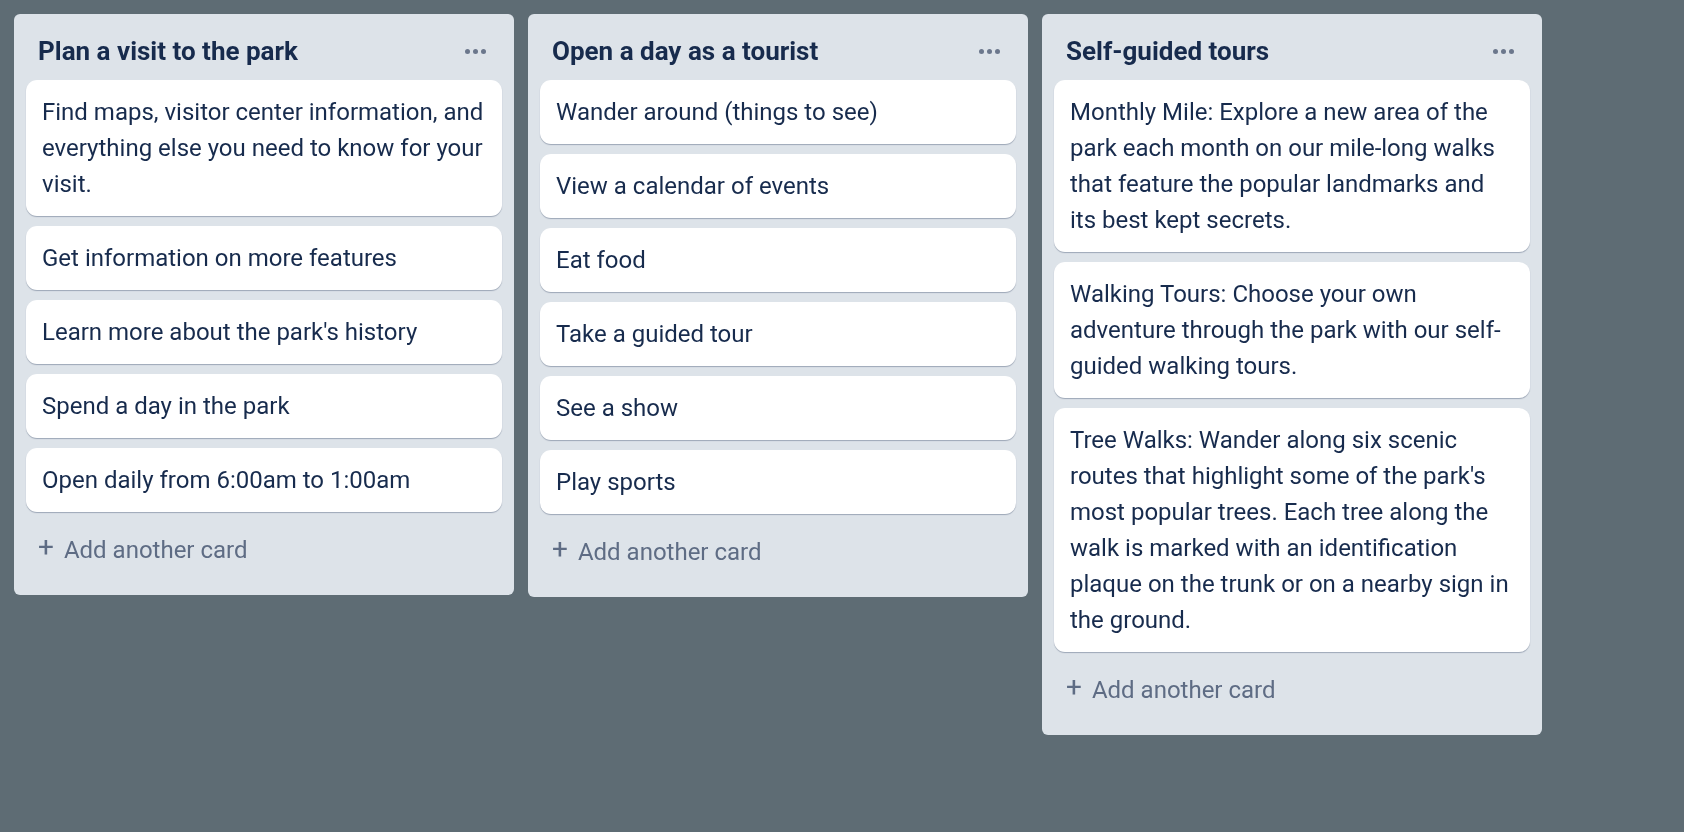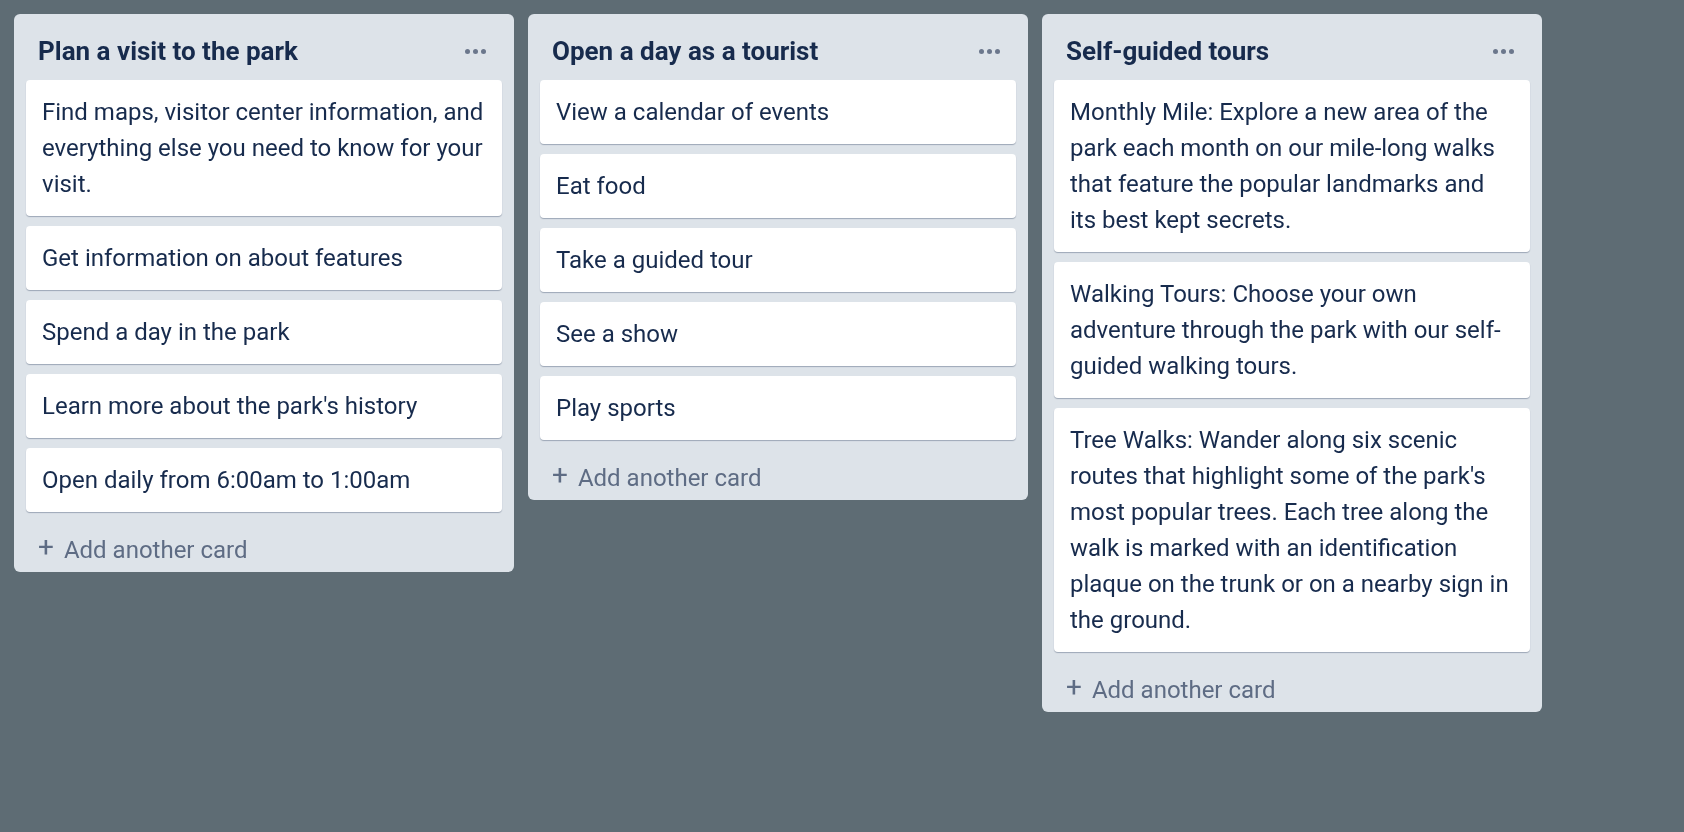--- a/index.html
+++ b/index.html
@@ -13,21 +13,21 @@
       padding: 14px;
       display: flex;
       align-items: flex-start;
       gap: 14px;
     }
     .list {
       background: #dde3e9;
       border-radius: 6px;
       width: 500px;
       flex-shrink: 0;
-      padding: 12px 10px 0 10px;
+      padding: 12px 10px 23px 10px;
       display: flex;
       flex-direction: column;
     }
     .list-header {
       display: flex;
       align-items: center;
       justify-content: space-between;
       padding: 10px 14px 14px 14px;
     }
     .list-title {
@@ -47,21 +47,21 @@
       border-radius: 50%;
     }
     .cards {
       display: flex;
       flex-direction: column;
       gap: 10px;
       padding: 0 2px;
     }
     .card {
       background: #ffffff;
-      border-radius: 4px;
+      border-radius: 11px;
       padding: 14px 16px;
       font-size: 24px;
       line-height: 1.5;
       color: #172b4d;
       box-shadow: 0 1px 1px rgba(9, 30, 66, 0.3);
       cursor: pointer;
     }
     .add-card {
       display: flex;
       align-items: center;
@@ -87,41 +87,42 @@
   <div class="list-header">
     <div class="list-title">Plan a visit to the park</div>
     <div class="more-icon">
         <span></span>
         <span></span>
         <span></span>
       </div>
   </div>
   <div class="cards">
     <div class="card">Find maps, visitor center information, and everything else you need to know for your visit.</div>
-    <div class="card">Get information on about features</div>
+    <div class="card">Get information on more features</div>
+    <div class="card">Learn more about the park's history</div>
     <div class="card">Spend a day in the park</div>
-    <div class="card">Learn more about the park's history</div>
     <div class="card">Open daily from 6:00am to 1:00am</div>
   </div>
   <div class="add-card">
     <span class="plus-icon">+</span>
     <span>Add another card</span>
   </div>
 </div>
 
 <div class="list">
   <div class="list-header">
     <div class="list-title">Open a day as a tourist</div>
     <div class="more-icon">
         <span></span>
         <span></span>
         <span></span>
       </div>
   </div>
   <div class="cards">
+    <div class="card">Wander around (things to see)</div>
     <div class="card">View a calendar of events</div>
     <div class="card">Eat food</div>
     <div class="card">Take a guided tour</div>
     <div class="card">See a show</div>
     <div class="card">Play sports</div>
   </div>
   <div class="add-card">
     <span class="plus-icon">+</span>
     <span>Add another card</span>
   </div>

